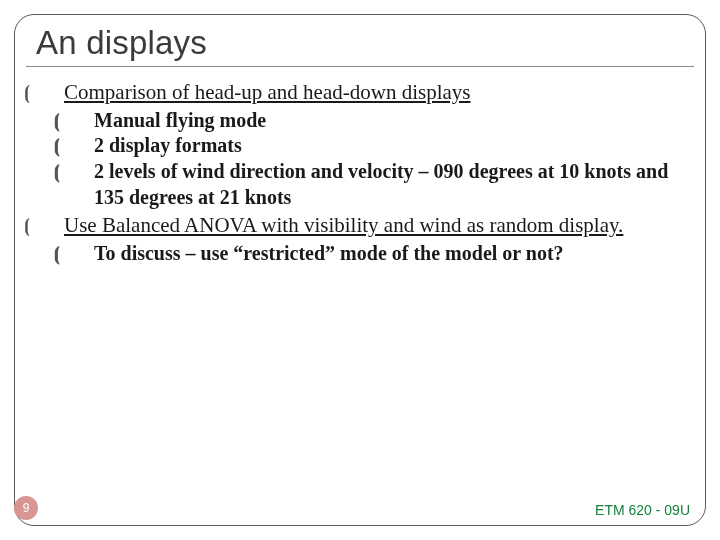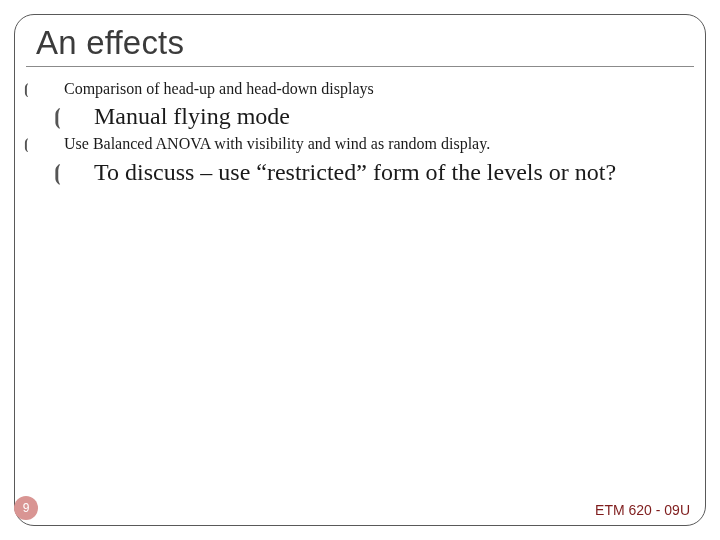--- a/index.html
+++ b/index.html
@@ -29,34 +29,36 @@
     margin: 6px 0 4px 10px;
     letter-spacing: 0.2px;
   }
   .divider {
     height: 1px;
     background: #8b8b8b;
     margin: 2px 0 12px 0;
   }
   .content { padding: 0 4px 0 8px; }
   .lvl1 {
-    font-size: 16px;
+    font-size: 21px;
     color: #1a1a1a;
     line-height: 1.28;
     margin: 2px 0 2px 10px;
     text-indent: -20px;
     padding-left: 20px;
+    text-decoration: underline;
   }
   .lvl2 {
-    font-size: 24px;
+    font-size: 20px;
     color: #1a1a1a;
     line-height: 1.28;
     margin: 0 0 0 40px;
     text-indent: -20px;
     padding-left: 20px;
+    font-weight: bold;
   }
   .bullet {
     font-family: Arial, sans-serif;
     color: #555;
     font-size: 0.9em;
     display: inline-block;
     width: 20px;
     text-align: left;
   }
   .pagebadge {
@@ -73,48 +75,54 @@
     display: flex;
     align-items: center;
     justify-content: center;
   }
   .footer {
     position: absolute;
     right: 30px;
     bottom: 22px;
     font-family: Arial, sans-serif;
     font-size: 14px;
-    color: #7f1d1d;
+    color: #15803d;
   }
 </style>
 </head>
 <body>
 
 <div class="slide">
   <div class="frame"></div>
 
-  <div class="title">An effects</div>
+  <div class="title">An displays</div>
   <div class="divider"></div>
 
   <div class="content">
 
     <div class="lvl1">
       <span class="bullet">⦗</span><span>Comparison of head-up and head-down displays</span>
     </div>
 
     <div class="lvl2">
       <span class="bullet">⦗</span><span>Manual flying mode</span>
     </div>
+    <div class="lvl2">
+      <span class="bullet">⦗</span><span>2 display formats</span>
+    </div>
+    <div class="lvl2">
+      <span class="bullet">⦗</span><span>2 levels of wind direction and velocity – 090 degrees at 10 knots and 135 degrees at 21 knots</span>
+    </div>
 
     <div class="lvl1">
       <span class="bullet">⦗</span><span>Use Balanced ANOVA with visibility and wind as random display.</span>
     </div>
 
     <div class="lvl2">
-      <span class="bullet">⦗</span><span>To discuss – use “restricted” form of the levels or not?</span>
+      <span class="bullet">⦗</span><span>To discuss – use “restricted” mode of the model or not?</span>
     </div>
 
   </div>
 
   <div class="pagebadge">
     <span>9</span>
   </div>
   <div class="footer">ETM 620 - 09U</div>
 </div>
 

